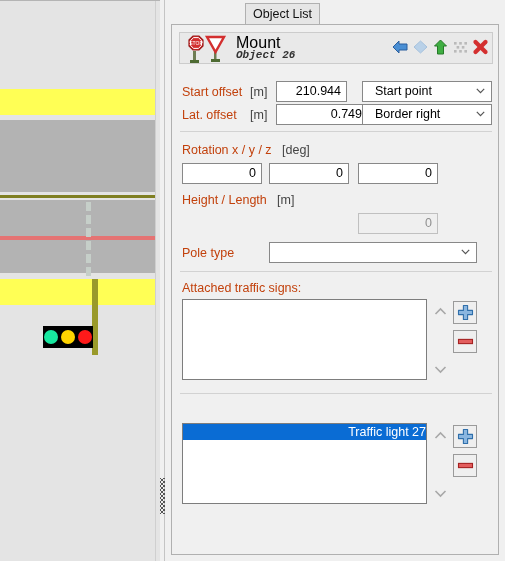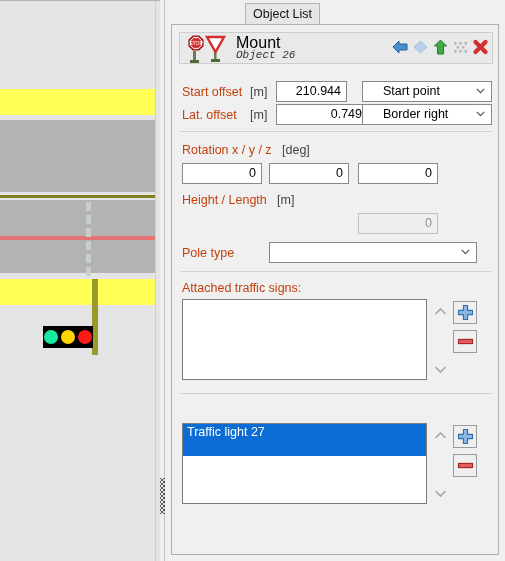--- a/index.html
+++ b/index.html
@@ -159,20 +159,21 @@
     font-size: 16px;
     font-weight: normal;
   }
   #obj-sub {
     position: absolute;
     left: 56px; top: 16px;
     font-family: "Liberation Mono", monospace;
     font-size: 11px;
     font-style: italic;
     color: #333;
+    font-weight: bold;
   }
   #obj-tools {
     position: absolute;
     right: 3px; top: 5px;
     display: flex;
     gap: 3px;
     align-items: center;
   }
   .tool-ic { width: 17px; height: 18px; display: block; }
 
@@ -205,21 +206,21 @@
   }
 
   .combo {
     position: absolute;
     box-sizing: border-box;
     background: #ffffff;
     border: 1px solid #888888;
     height: 21px;
     line-height: 19px;
     font-size: 12.5px;
-    padding-left: 20px;
+    padding-left: 12px;
     color: #000;
   }
   .combo .chev {
     position: absolute;
     right: 6px; top: 6px;
     width: 9px; height: 6px;
   }
 
   .sep {
     position: absolute;
@@ -231,24 +232,25 @@
 
   
   .listbox {
     position: absolute;
     box-sizing: border-box;
     background: #ffffff;
     border: 1px solid #7d7d7d;
     overflow: hidden;
   }
   .list-item {
-    height: 32px;
+    height: 16px;
     line-height: 16px;
     padding-left: 4px;
     font-size: 12.5px;
+    text-align: right;
   }
   .list-item.selected {
     background: #0a6cd4;
     color: #ffffff;
   }
   .scroll-chev {
     position: absolute;
     width: 13px; height: 9px;
   }
   .sq-btn {

